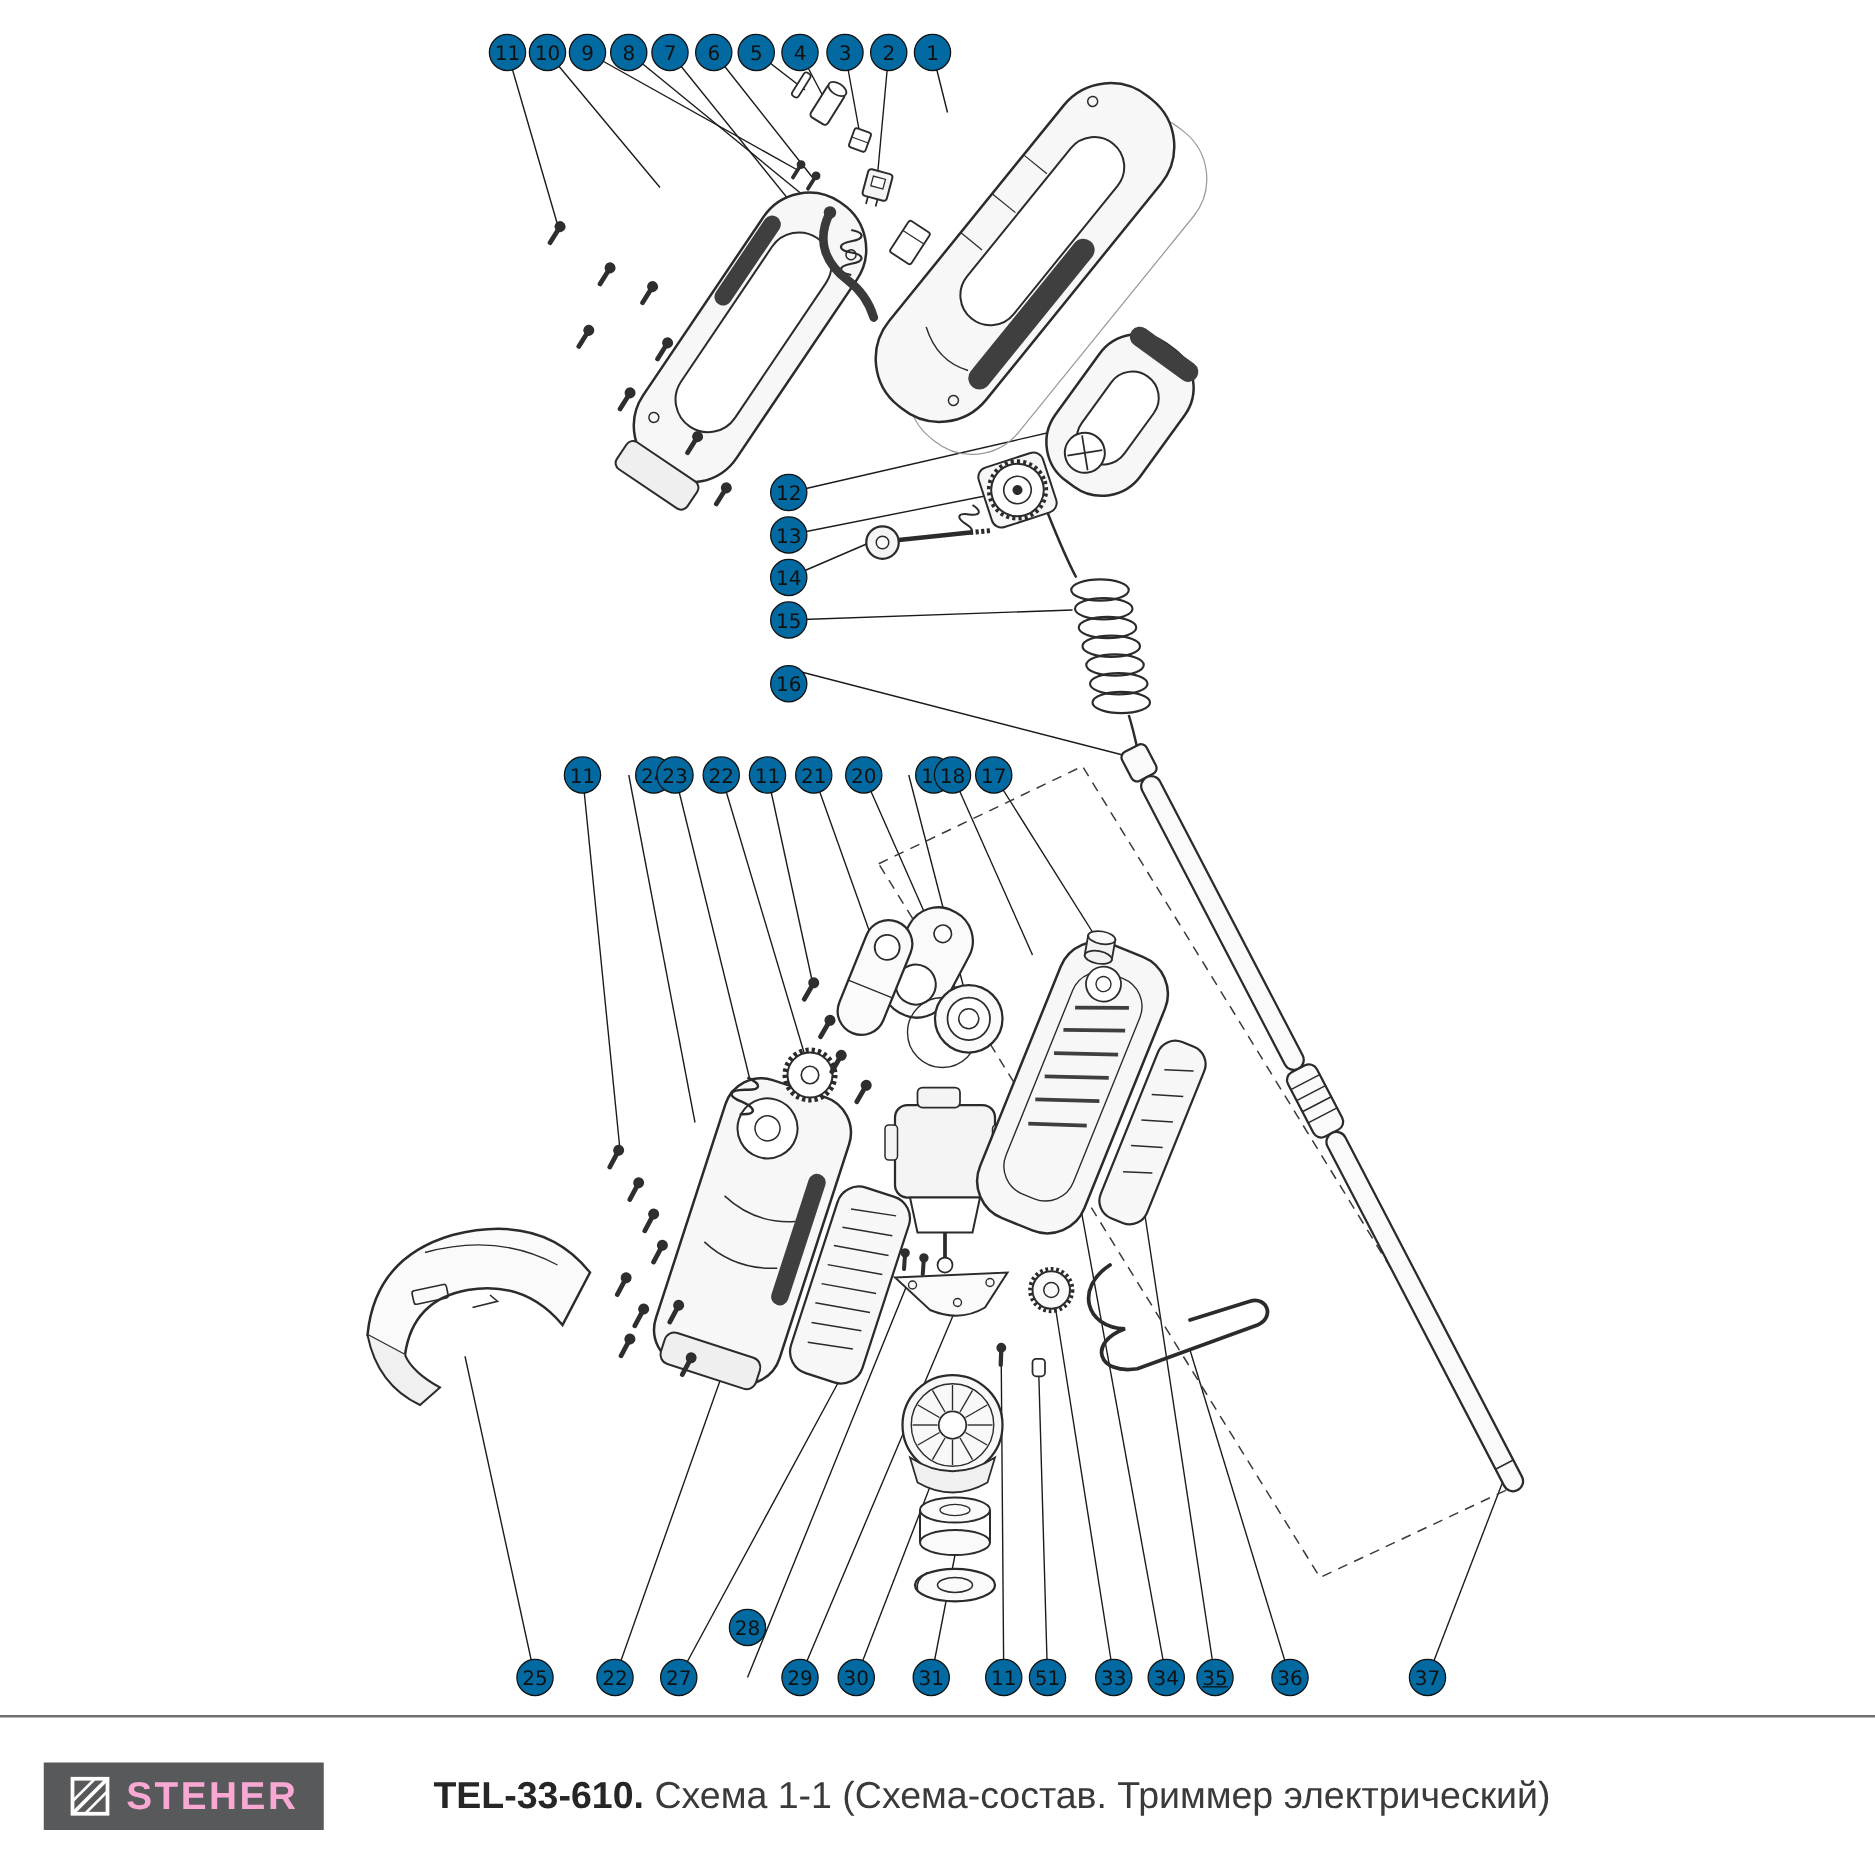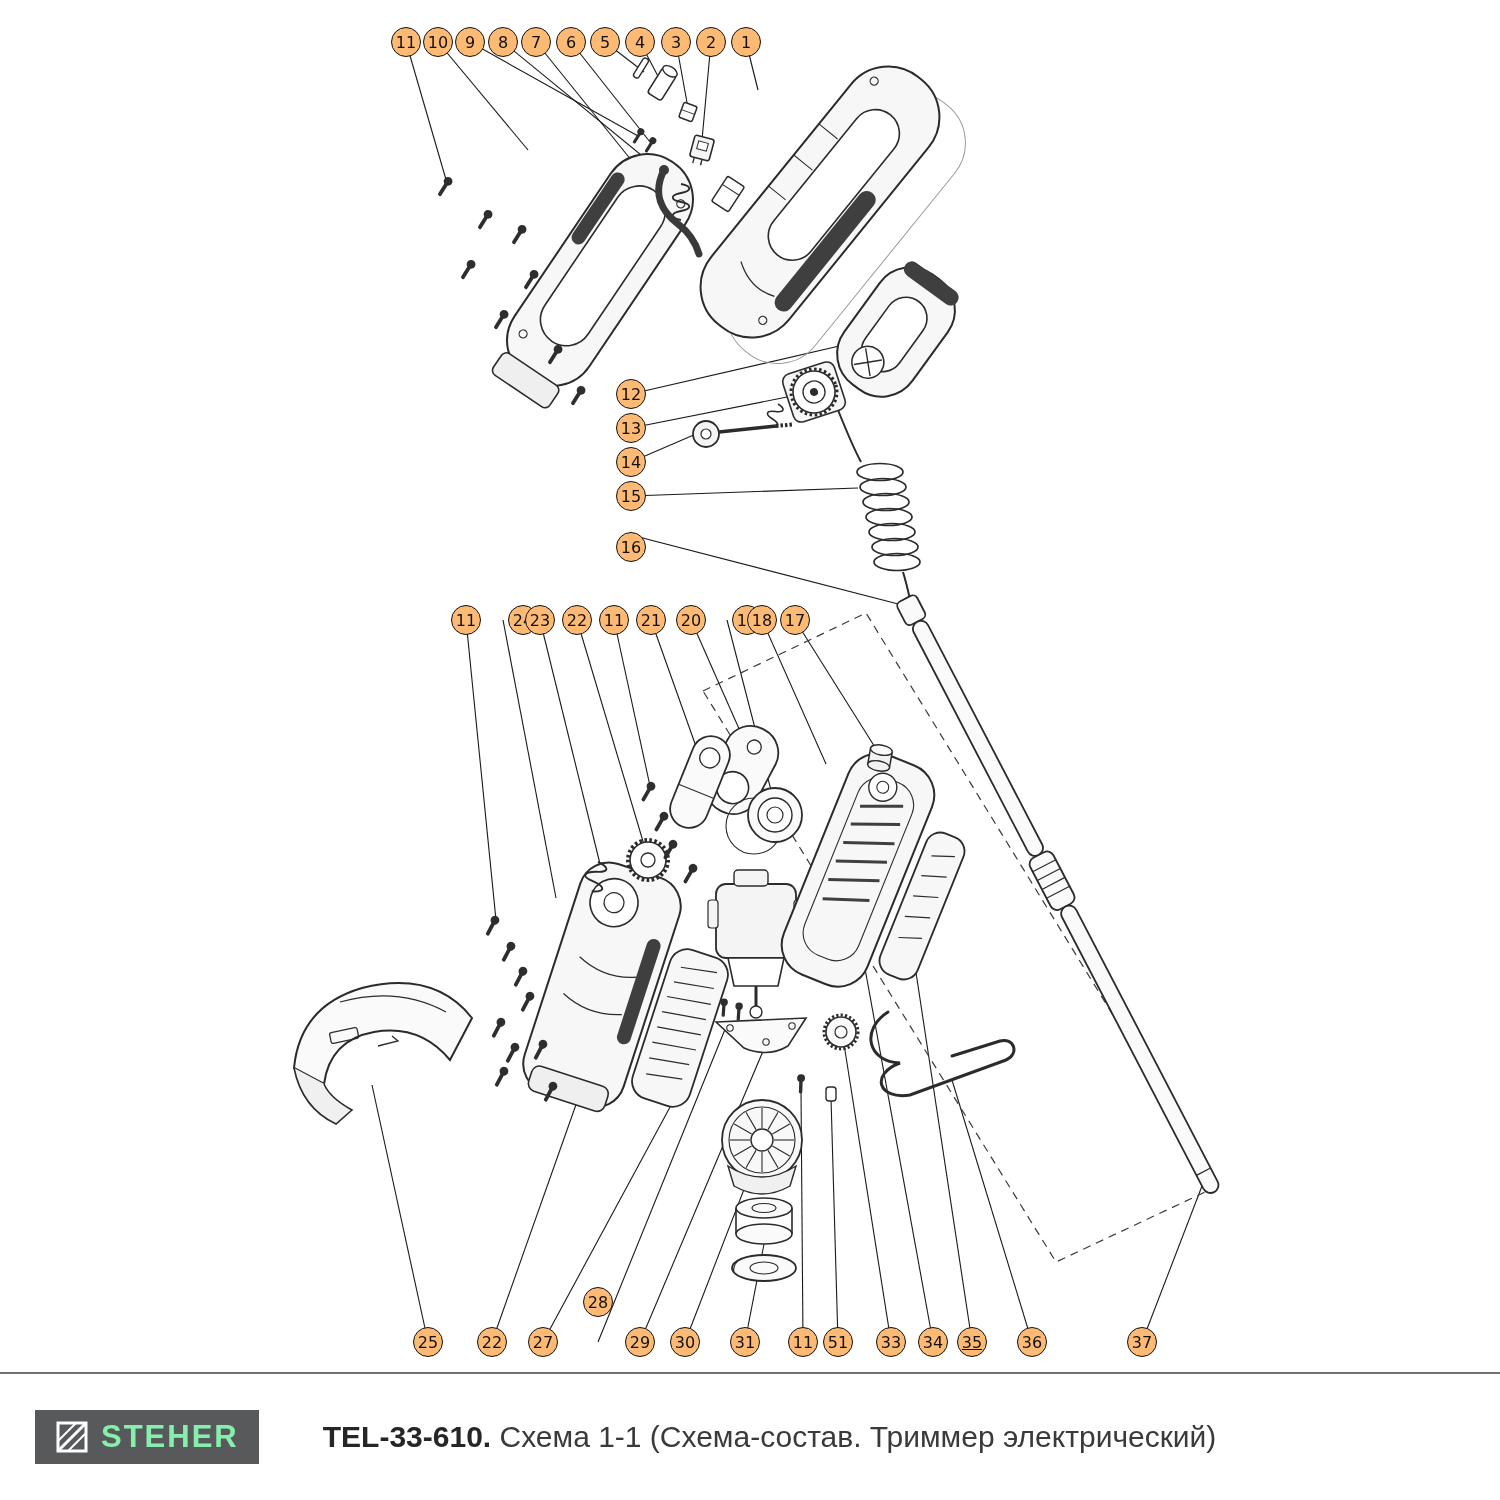--- a/index.html
+++ b/index.html
@@ -2,35 +2,35 @@
 <html><head>
 <meta charset="utf-8">
 <style>
   * { margin:0; padding:0; box-sizing:border-box; }
   html,body { width:1500px; height:1500px; background:#ffffff; }
   body { position:relative; overflow:hidden; font-family:"Liberation Sans", sans-serif; }
   .stage { position:absolute; inset:0; }
   svg.art { position:absolute; left:0; top:0; }
   .callout {
     position:absolute; width:30px; height:30px; border:1.6px solid #111;
-    border-radius:50%; background:#fdba74; display:flex; align-items:center;
+    border-radius:50%; background:#0369a1; display:flex; align-items:center;
     justify-content:center; font-size:16px; color:#111;
     font-family:"DejaVu Sans", sans-serif;
   }
   .footer {
     position:absolute; left:0; right:0; top:1372px; height:128px;
     border-top:2px solid #707070; display:flex; align-items:center;
     padding-left:35px; gap:64px; background:#fff;
   }
   .logo {
-    background:#58595b; color:#86efac; height:54px; padding:0 20px;
+    background:#58595b; color:#f9a8d4; height:54px; padding:0 20px;
     display:flex; align-items:center; gap:12px;
   }
   .logo-text { font-weight:bold; font-size:31px; letter-spacing:2px; }
-  .caption { font-size:30px; color:#3a3a3a; white-space:nowrap; }
+  .caption { font-size:30px; color:#3a3a3a; white-space:nowrap;margin-left:24px; }
   .caption .model { font-weight:bold; color:#262626; }
 </style>
 </head>
 <body>
 
 <div class="stage">
 
   <svg class="art" width="1500" height="1500" viewBox="0 0 1500 1500" xmlns="http://www.w3.org/2000/svg">
     <defs>
       <g id="screw">

